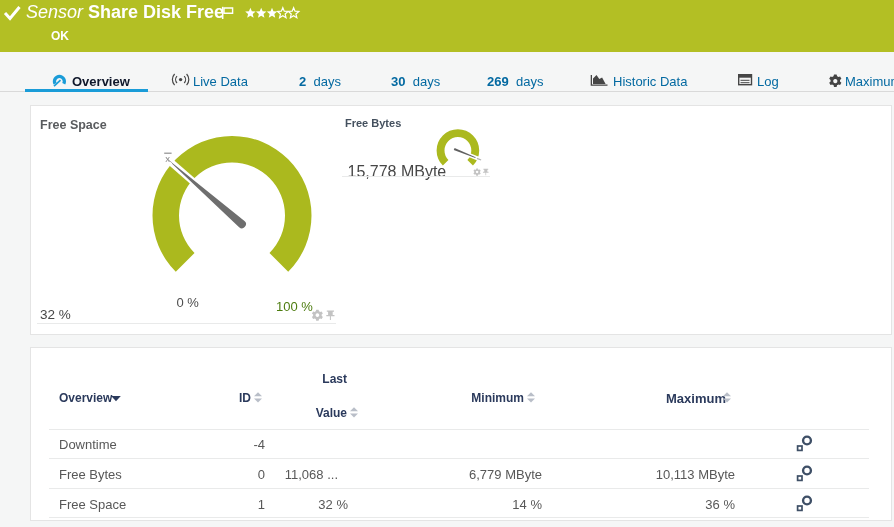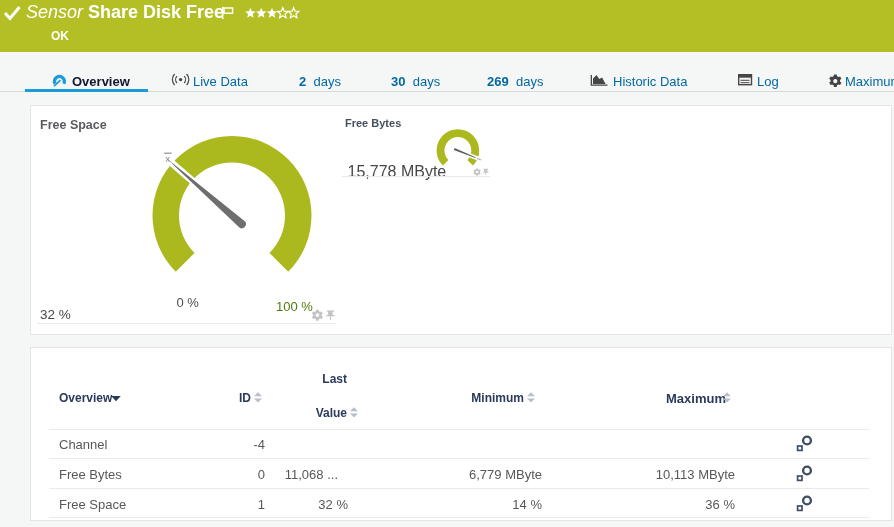--- a/index.html
+++ b/index.html
@@ -47,21 +47,21 @@
 <div class="abs navy" style="right:547px;top:372px;font-size:12px">Last</div>
 <div class="abs navy" style="right:547px;top:406px;font-size:12px">Value</div>
 <div class="abs navy" style="right:370px;top:391px;font-size:12px">Minimum</div>
 <div class="abs navy" style="right:168px;top:391px;font-size:13px">Maximum</div>
 
 <div class="hline" style="left:49px;top:429px;width:820px"></div>
 <div class="hline" style="left:49px;top:458px;width:820px"></div>
 <div class="hline" style="left:49px;top:488px;width:820px"></div>
 <div class="hline" style="left:49px;top:517px;width:820px"></div>
 
-<div class="abs rowtxt" style="left:59px;top:437px">Channel</div>
+<div class="abs rowtxt" style="left:59px;top:437px">Downtime</div>
 <div class="abs rowtxt" style="right:629px;top:437px">-4</div>
 
 <div class="abs rowtxt" style="left:59px;top:467px">Free Bytes</div>
 <div class="abs rowtxt" style="right:629px;top:467px">0</div>
 <div class="abs rowtxt" style="right:556px;top:467px">11,068 ...</div>
 <div class="abs rowtxt" style="right:352px;top:467px">6,779 MByte</div>
 <div class="abs rowtxt" style="right:159px;top:467px">10,113 MByte</div>
 
 <div class="abs rowtxt" style="left:59px;top:497px">Free Space</div>
 <div class="abs rowtxt" style="right:629px;top:497px">1</div>

